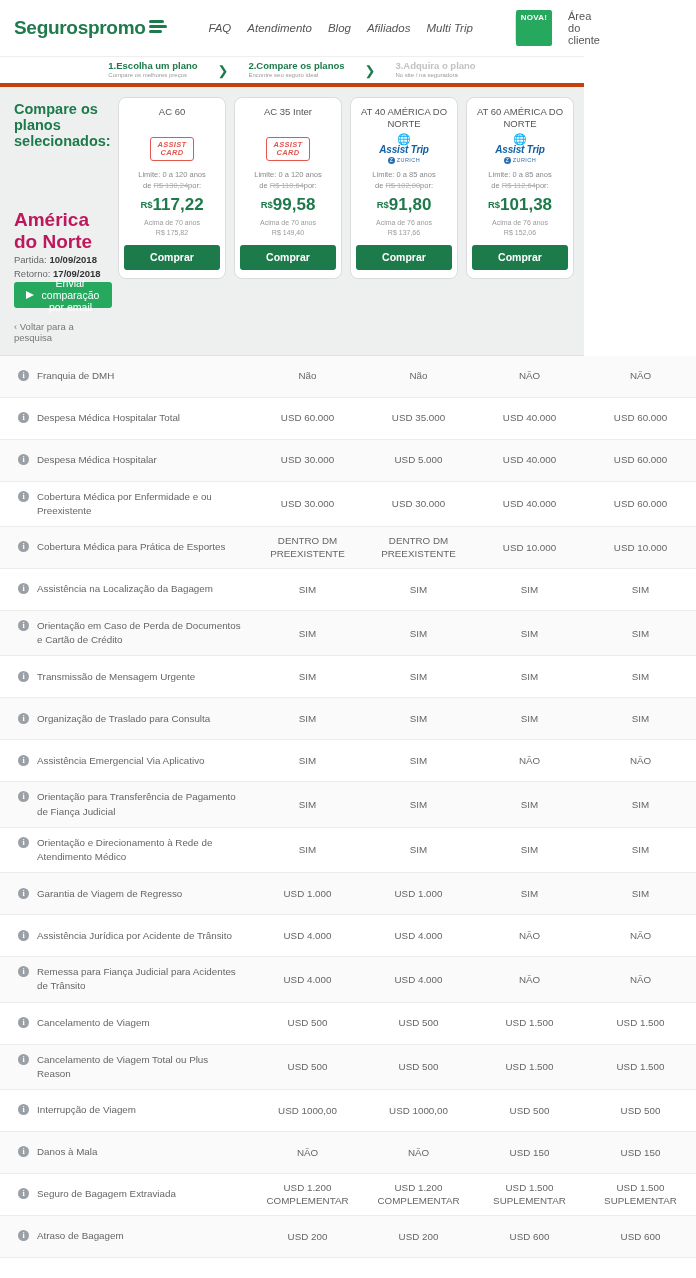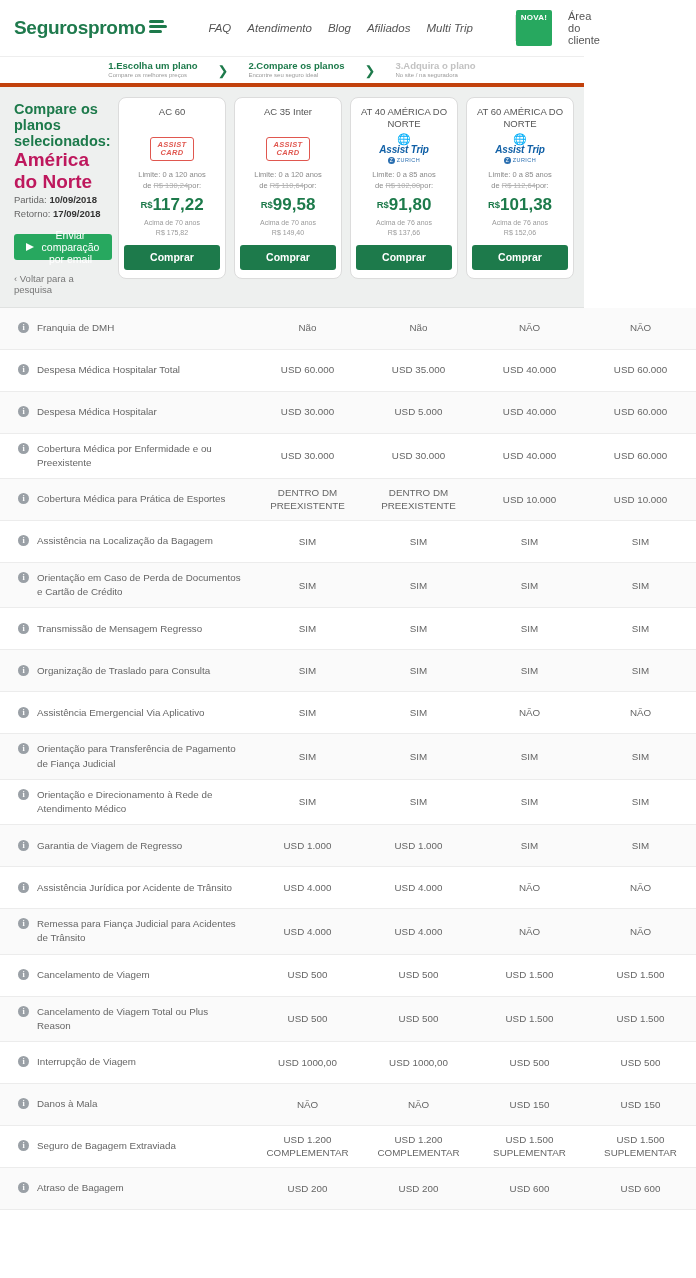--- a/index.html
+++ b/index.html
@@ -109,30 +109,30 @@
     padding: 10px 10px 12px 10px;
     display: flex;
     align-items: flex-start;
     border-bottom: 1px solid #e0e2e1;
   }
   .compare-left { width: 228px; padding: 4px 6px 0 4px; }
   .compare-title {
     color: #1d7a4b;
     font-size: 14.5px;
     font-weight: bold;
+    margin-bottom: 60px;
   }
   .dest {
     font-size: 19px;
     font-weight: bold;
     color: #be185d;
   }
   .dates { font-size: 9.5px; color: #666; line-height: 1.5; }
   .dates b { color: #333; }
   .btn-email {
-    margin-top: 12px;
     background: #27a85f;
     color: #fff;
     border: none;
     border-radius: 3px;
     height: 26px;
     padding: 0 12px;
     font-size: 10.5px;
     display: inline-flex;
     align-items: center;
     gap: 7px;
@@ -515,21 +515,21 @@
           <span>Orientação em Caso de Perda de Documentos e Cartão de Crédito</span>
         </div>
         <div class="cell-val">SIM</div>
         <div class="cell-val">SIM</div>
         <div class="cell-val">SIM</div>
         <div class="cell-val">SIM</div>
       </div>
       <div class="row even">
         <div class="cell-label">
           <span class="info-ico">i</span>
-          <span>Transmissão de Mensagem Regresso</span>
+          <span>Transmissão de Mensagem Urgente</span>
         </div>
         <div class="cell-val">SIM</div>
         <div class="cell-val">SIM</div>
         <div class="cell-val">SIM</div>
         <div class="cell-val">SIM</div>
       </div>
       <div class="row odd">
         <div class="cell-label">
           <span class="info-ico">i</span>
           <span>Organização de Traslado para Consulta</span>

